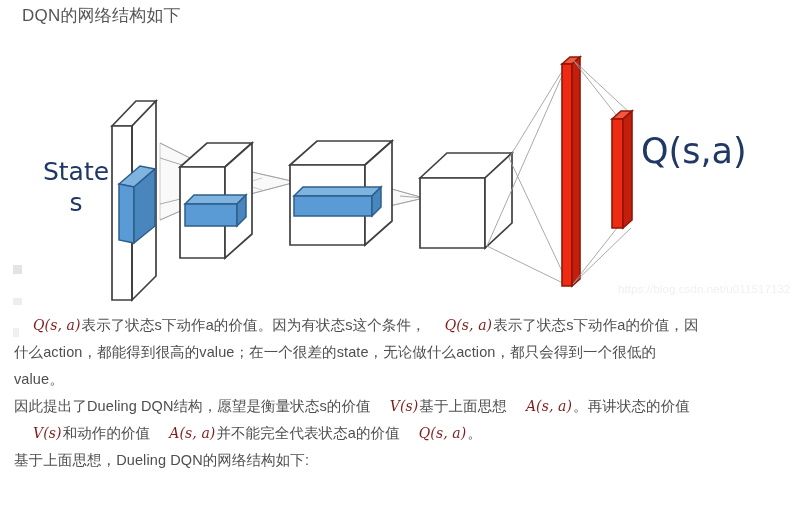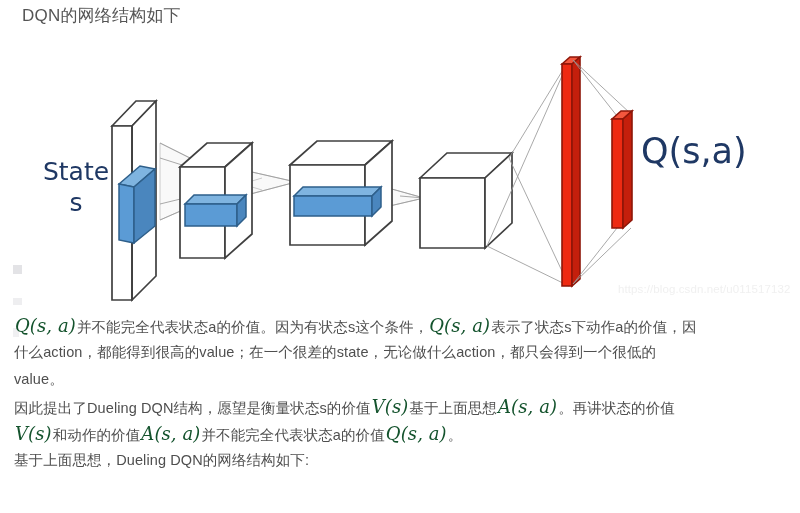--- a/index.html
+++ b/index.html
@@ -90,23 +90,24 @@
     font-size: 14.5px;
     line-height: 27px;
     height: 27px;
     color: #4f4f4f;
     white-space: nowrap;
     letter-spacing: 0.1px;
   }
   .mathit {
     font-family: "DejaVu Serif", "Liberation Serif", serif;
     font-style: italic;
-    font-size: 18px;
-    color: #14532d;
+    font-size: 14px;
+    color: #7f1d1d;
     padding: 0 1px;
+    margin-left: 18px;
   }
 </style>
 </head>
 <body>
 
 <div id="doc-heading">DQN的网络结构如下</div>
 
 <div id="figure">
 
   <svg width="800" height="268" viewBox="0 0 800 268">
@@ -233,21 +234,21 @@
 
   <div id="watermark">https://blog.csdn.net/u011517132</div>
 
   <div class="edge-artifact" id="artifact-a"></div>
   <div class="edge-artifact" id="artifact-b"></div>
   <div class="edge-artifact" id="artifact-c"></div>
 </div>
 
 <div id="body-text">
 
-  <div class="text-line"><span class="mathit">Q(s, a)</span><span>并不能完全代表状态a的价值。因为有状态s这个条件，</span><span class="mathit">Q(s, a)</span><span>表示了状态s下动作a的价值，因</span></div>
+  <div class="text-line"><span class="mathit">Q(s, a)</span><span>表示了状态s下动作a的价值。因为有状态s这个条件，</span><span class="mathit">Q(s, a)</span><span>表示了状态s下动作a的价值，因</span></div>
 
 
   <div class="text-line">什么action，都能得到很高的value；在一个很差的state，无论做什么action，都只会得到一个很低的</div>
 
   <div class="text-line">value。</div>
 
   <div class="text-line"><span>因此提出了Dueling DQN结构，愿望是衡量状态s的价值</span><span class="mathit">V(s)</span><span>基于上面思想</span><span class="mathit">A(s, a)</span><span>。再讲状态的价值</span></div>
 
   <div class="text-line"><span class="mathit">V(s)</span><span>和动作的价值</span><span class="mathit">A(s, a)</span><span>并不能完全代表状态a的价值</span><span class="mathit">Q(s, a)</span><span>。</span></div>
 

